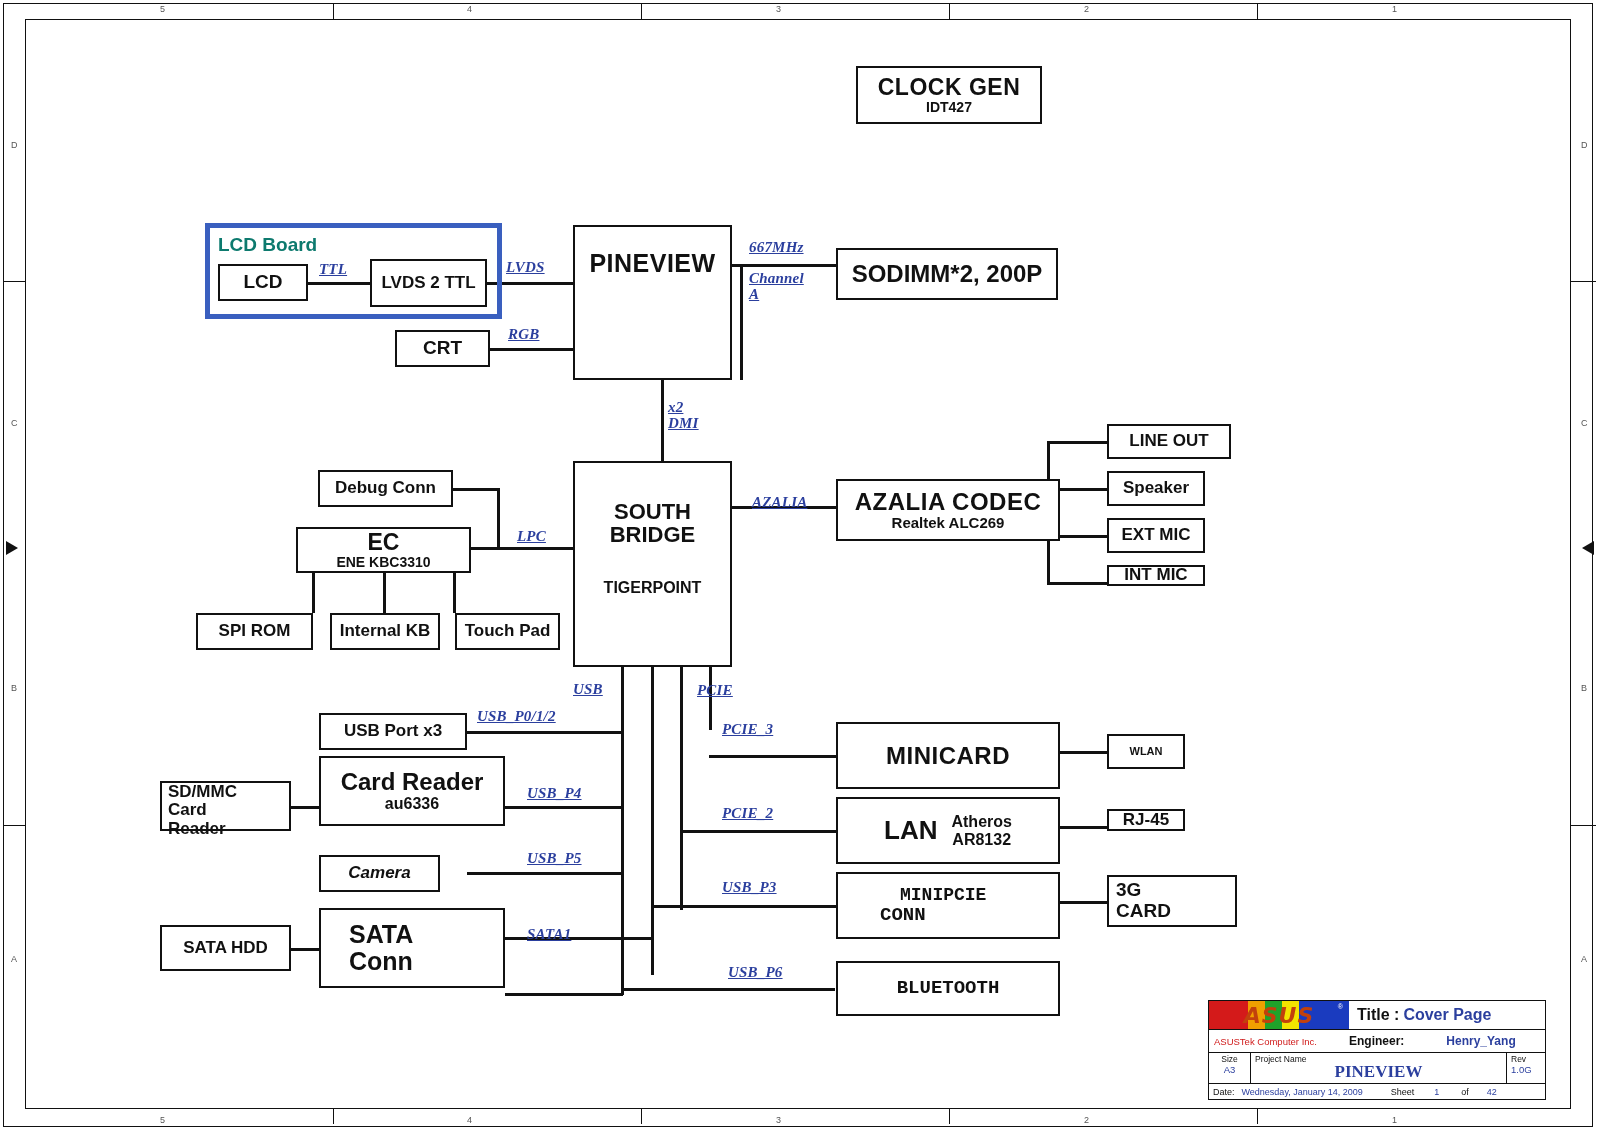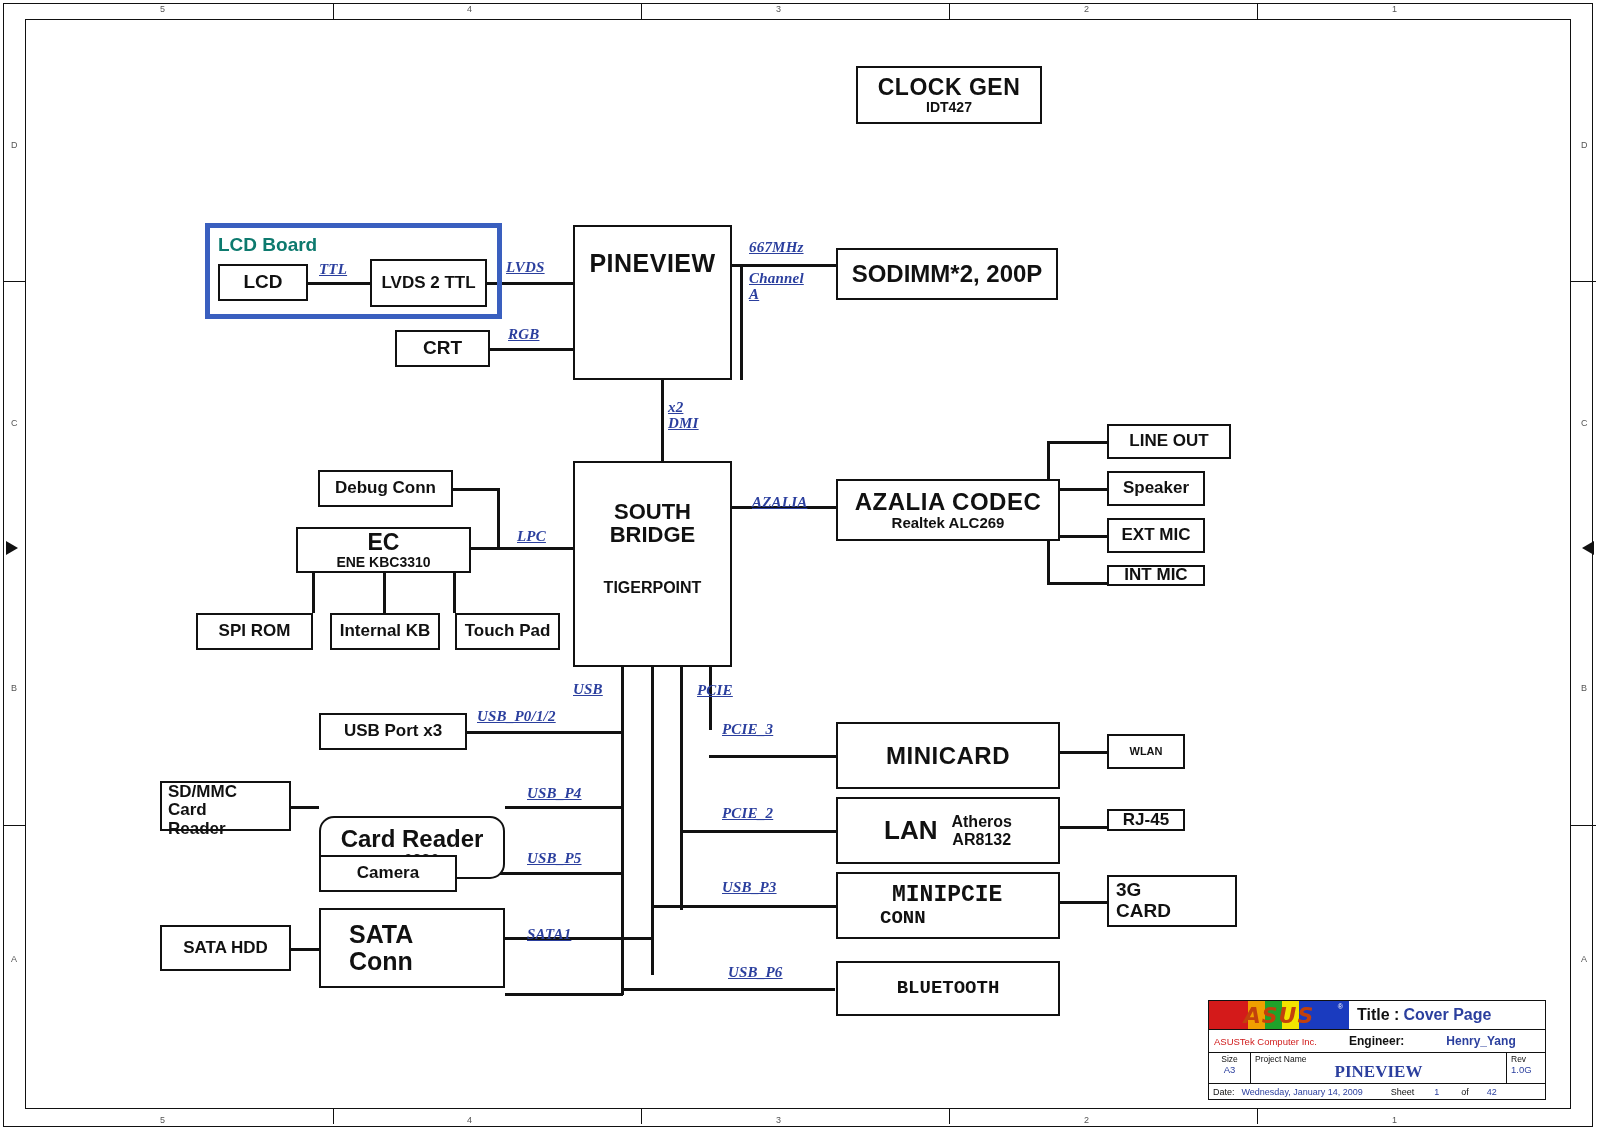--- a/index.html
+++ b/index.html
@@ -237,26 +237,26 @@
 <div class="blk" id="usb-port-x3" style="left:319px;top:713px;width:148px;height:37px;">
   <div class="t1" style="font-size:17px;">USB Port x3</div>
 </div>
 
 <div class="blk" id="sd-mmc" style="left:160px;top:781px;width:131px;height:50px;align-items:flex-start;justify-content:flex-start;">
   <div class="t1" style="font-size:17px;padding-left:6px;">SD/MMC</div>
   <div class="t1" style="font-size:17px;padding-left:6px;">Card</div>
   <div class="t1" style="font-size:17px;padding-left:6px;">Reader</div>
 </div>
 
-<div class="blk" id="card-reader" style="left:319px;top:816px;width:186px;height:63px;border-radius:15px;">
+<div class="blk" id="card-reader" style="left:319px;top:756px;width:186px;height:70px;">
   <div class="t1" style="font-size:24px;">Card Reader</div>
   <div class="t2" style="font-size:16px;">au6336</div>
 </div>
 
-<div class="blk" id="camera" style="left:319px;top:855px;width:138px;height:37px;">
+<div class="blk" id="camera" style="left:319px;top:855px;width:121px;height:37px;font-style:italic;">
   <div class="t1" style="font-size:17px;">Camera</div>
 </div>
 
 <div class="blk" id="sata-hdd" style="left:160px;top:925px;width:131px;height:46px;">
   <div class="t1" style="font-size:17px;">SATA HDD</div>
 </div>
 
 <div class="blk" id="sata-conn" style="left:319px;top:908px;width:186px;height:80px;align-items:flex-start;">
   <div class="t1" style="font-size:25px;padding-left:28px;">SATA</div>
   <div class="t1" style="font-size:25px;padding-left:28px;">Conn</div>
@@ -274,21 +274,21 @@
   <div style="display:flex;flex-direction:column;">
     <div class="t2" style="font-size:16px;">Atheros</div>
     <div class="t2" style="font-size:16px;">AR8132</div>
   </div>
 </div>
 <div class="blk" id="rj45" style="left:1107px;top:809px;width:78px;height:22px;">
   <div class="t1" style="font-size:17px;">RJ-45</div>
 </div>
 
 <div class="blk" id="minipcie" style="left:836px;top:872px;width:224px;height:67px;align-items:flex-start;">
-  <div class="mono" style="font-size:23px;padding-left:54px;">MINIPCIE</div>
+  <div class="mono" style="font-size:18px;padding-left:54px;margin-left:8px;">MINIPCIE</div>
   <div class="mono" style="font-size:19px;padding-left:42px;">CONN</div>
 </div>
 <div class="blk" id="card-3g" style="left:1107px;top:875px;width:130px;height:52px;align-items:flex-start;">
   <div class="t1" style="font-size:19px;padding-left:7px;">3G</div>
   <div class="t1" style="font-size:19px;padding-left:7px;">CARD</div>
 </div>
 
 <div class="blk" id="bluetooth" style="left:836px;top:961px;width:224px;height:55px;">
   <div class="mono" style="font-size:19px;">BLUETOOTH</div>
 </div>

